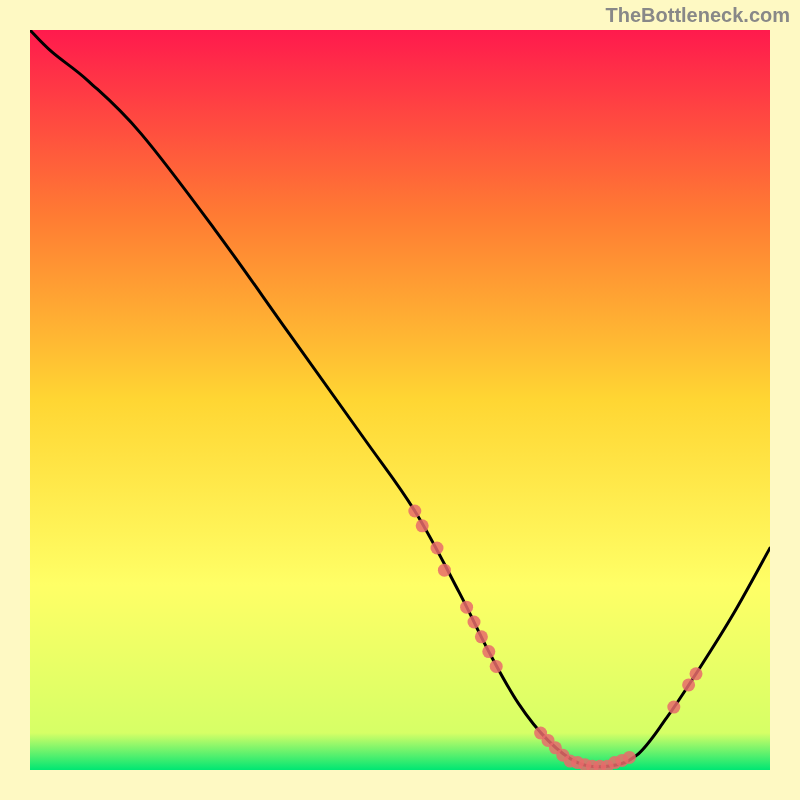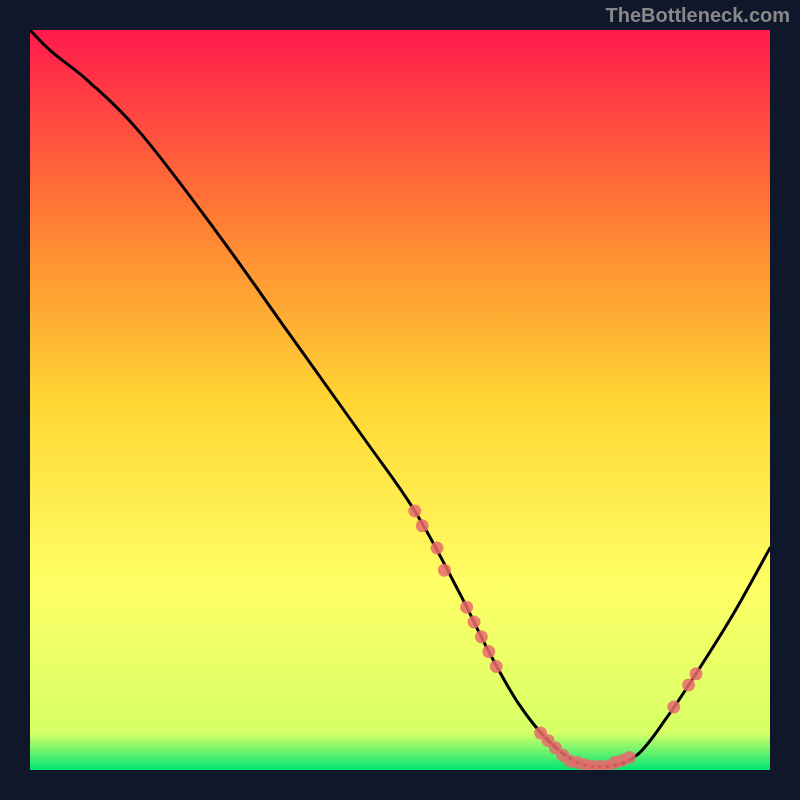--- a/index.html
+++ b/index.html
@@ -1,21 +1,21 @@
 <!DOCTYPE html>
 <html><head>
 <meta charset="utf-8">
 <style>
   * { margin: 0; padding: 0; box-sizing: border-box; }
   html, body { width: 800px; height: 800px; background: #000; overflow: hidden; }
   .container {
     width: 800px;
     height: 800px;
     position: relative;
-    background: #0f172a;
+    background: #fef9c3;
   }
   .attribution {
     position: absolute;
     top: 4px;
     right: 10px;
     color: #888;
     font-family: Arial, sans-serif;
     font-size: 20px;
     font-weight: bold;
   }

